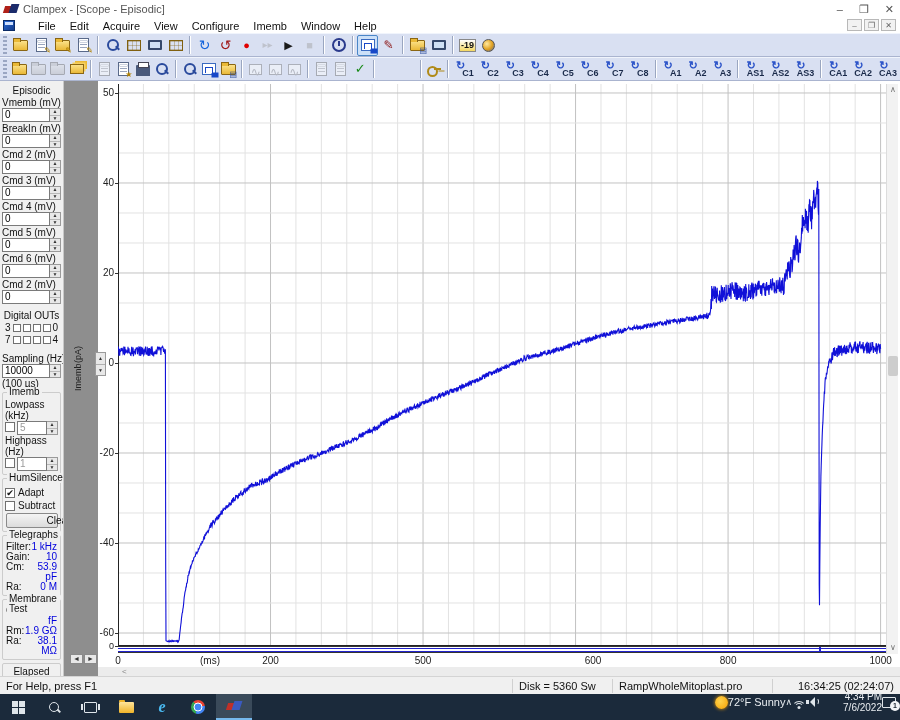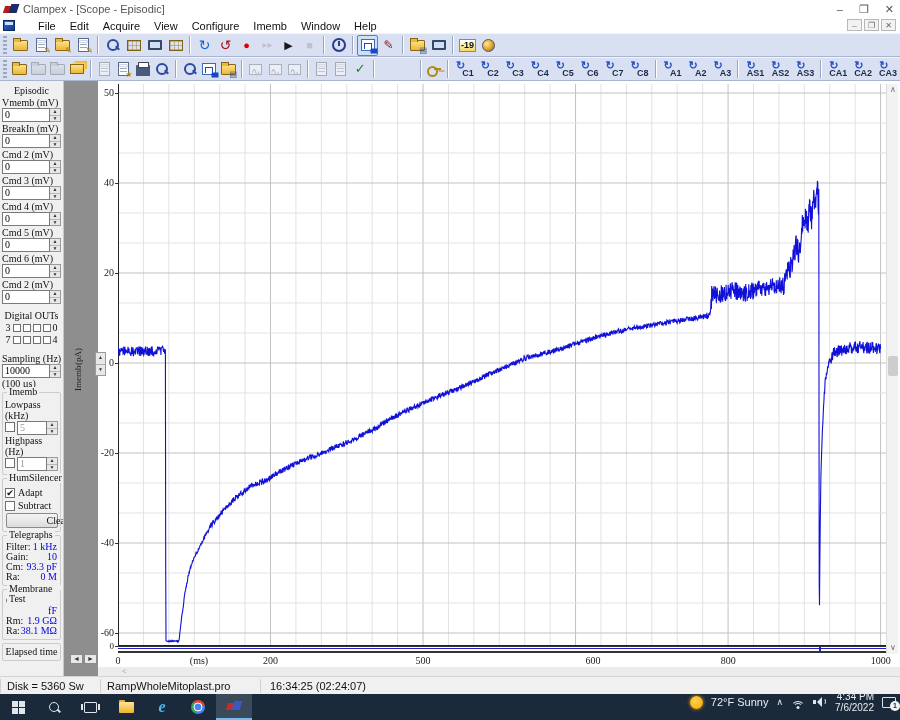--- a/index.html
+++ b/index.html
@@ -55,21 +55,21 @@
   .i-clock::after { content:''; position:absolute; left:4px; top:1px; width:2px; height:5px; background:#2a3a8c; box-shadow:2px 3px 0 -1px #2a3a8c; }
   .i-glyph { font-size:12px; line-height:14px; }
   .i-printer { width:14px; height:11px; position:relative; background:#4a5a7c; border-radius:1px 1px 0 0; margin-top:2px; }
   .i-printer::before { content:''; position:absolute; left:2px; top:-3px; width:9px; height:4px; background:#fff; border:1px solid #445; }
   .i-stack { width:14px; height:10px; background:linear-gradient(#fbe18a,#eab937); border:1px solid #8a6614; box-shadow:2px -2px 0 -0.5px #f6d060, 4px -4px 0 -1px #eab937; }
   .chbtn { width:25px; height:20px; border:1px solid transparent; border-radius:2px; position:relative; margin:0 1px; }
   .chbtn .swirl { position:absolute; left:2px; top:-1px; color:#2a52c8; font-size:11px; font-weight:bold; }
   .chbtn .lbl { position:absolute; right:1px; bottom:0px; font-size:9px; font-weight:bold; color:#1a2a4a; }
 
   
-  .content { position:absolute; left:0; top:81px; width:900px; height:595px;font-family:Liberation Serif, serif; }
+  .content { position:absolute; left:0; top:81px; width:900px; height:595px; }
   .sidebar { position:absolute; left:0; top:0; width:64px; height:595px; background:#f0f0f0; border-right:1px solid #c8c8c8; font-size:10px; color:#111; padding:4px 2px 0 2px; overflow:hidden; }
   .sb-title { text-align:center; margin-bottom:1px; }
   .fld { margin-bottom:1px; }
   .fld .lb { line-height:11px; white-space:nowrap; }
   .inprow { display:flex; align-items:stretch; height:14px; }
   .inp { flex:1; background:#fff; border:1px solid #7a7a7a; font-size:10px; line-height:12px; padding-left:2px; color:#000; }
   .inp.dis { color:#9a9a9a; }
   .spin { width:11px; display:flex; flex-direction:column; border:1px solid #9a9a9a; border-left:none; }
   .spin b { flex:1; background:#e8e8e8; font-size:5px; line-height:5px; text-align:center; color:#333; font-weight:normal; border-bottom:1px solid #b8b8b8; }
   .spin b:last-child { border-bottom:none; }
@@ -111,21 +111,21 @@
   .vscroll { position:absolute; left:822px; top:3px; width:12px; height:570px; background:#f2f2f2; border-left:1px solid #dcdcdc; }
   .vscroll .ar { position:absolute; left:0; width:12px; height:12px; font-size:8px; color:#707070; text-align:center; line-height:12px; }
   .vscroll .thumb { position:absolute; left:1px; top:272px; width:10px; height:20px; background:#cdcdcd; border-radius:2px; }
 
   
   .statusbar { position:absolute; left:0; top:676px; width:900px; height:18px; background:#f0f0f0; border-top:1px solid #d4d4d4; display:flex; align-items:center; font-size:11px; color:#111; }
   .statusbar .sect { padding:0 6px; border-left:1px solid #d0d0d0; height:14px; line-height:14px; }
   .statusbar .help { flex:1; border-left:none; }
   .statusbar .disk { width:100px; }
   .statusbar .proto { width:160px; }
-  .statusbar .time { width:112px; text-align:right; }
+  .statusbar .time { width:128px; text-align:right; }
 
   
   .taskbar { position:absolute; left:0; top:694px; width:900px; height:26px; background:#1b2a3b; display:flex; align-items:center; color:#e8ecf0; }
   .tbtn { width:36px; height:26px; display:flex; align-items:center; justify-content:center; position:relative; }
   .tbtn.active { background:#3a4a5a; border-bottom:2px solid #76b9ed; }
   .win-start { width:13px; height:13px; display:grid; grid-template-columns:6px 6px; grid-template-rows:6px 6px; gap:1px; }
   .win-start i { background:#dfe5ea; }
   .tb-search { width:13px; height:13px; position:relative; }
   .tb-search::before { content:''; position:absolute; left:1px; top:1px; width:8px; height:8px; border:1.5px solid #dfe5ea; border-radius:50%; }
   .tb-search::after { content:''; position:absolute; left:9px; top:9px; width:4px; height:1.5px; background:#dfe5ea; transform:rotate(45deg); }
@@ -133,33 +133,33 @@
   .tb-taskview::before { content:''; position:absolute; left:-4px; top:1px; width:2px; height:6px; background:#dfe5ea; }
   .tb-taskview::after { content:''; position:absolute; right:-4px; top:1px; width:2px; height:6px; background:#dfe5ea; }
   .tb-folder { width:15px; height:11px; background:linear-gradient(#ffe49a,#f0b429); border-radius:1px; position:relative; }
   .tb-folder::before { content:''; position:absolute; left:0; top:-2px; width:6px; height:2px; background:#f0b429; border-radius:1px 1px 0 0; }
   .tb-ie { font-family:"Liberation Serif",serif; font-style:italic; font-weight:bold; font-size:16px; color:#49b8ef; line-height:16px; }
   .tb-chrome { width:14px; height:14px; border-radius:50%; background:conic-gradient(from -40deg,#ea4335 0 120deg,#4285f4 0 240deg,#34a853 0 360deg); position:relative; }
   .tb-chrome::before { content:''; position:absolute; left:50%; top:50%; width:7px; height:7px; transform:translate(-50%,-50%); background:#fbbc05; border:1.5px solid #fff; border-radius:50%; background:#4285f4; }
   .tb-clampex { width:15px; height:11px; position:relative; }
   .tb-clampex::before { content:''; position:absolute; left:0; top:2px; width:7px; height:7px; background:#c03028; transform:skewX(-18deg); }
   .tb-clampex::after { content:''; position:absolute; left:6px; top:0; width:8px; height:9px; background:#3a5ac0; transform:skewX(-18deg); }
-  .tray { position:absolute; right:4px; top:0; height:16px; display:flex; align-items:center; gap:8px; font-size:11px; }
+  .tray { position:absolute; right:4px; top:0; height:16px; display:flex; align-items:center; gap:0; font-size:11px; }
   .sun { width:13px; height:13px; border-radius:50%; background:radial-gradient(circle at 40% 40%, #ffd34d, #f8a100); box-shadow:0 0 3px 1px #f8a10088; }
   .chev { font-size:9px; color:#dfe5ea; }
   .tb-wifi { width:14px; height:11px; position:relative; }
   .tb-wifi i { position:absolute; left:50%; bottom:0; transform:translateX(-50%); border:1.5px solid transparent; border-top-color:#dfe5ea; border-radius:50%; }
   .tb-wifi i:nth-child(1){ width:14px; height:14px; bottom:-7px; }
   .tb-wifi i:nth-child(2){ width:9px; height:9px; bottom:-4.5px; }
   .tb-wifi i:nth-child(3){ width:3px; height:3px; bottom:-1px; background:#dfe5ea; border:none; border-radius:50%; }
   .tb-vol { width:14px; height:12px; position:relative; }
   .tb-vol::before { content:''; position:absolute; left:0; top:4px; width:3px; height:4px; background:#dfe5ea; }
   .tb-vol::after { content:''; position:absolute; left:2px; top:1px; border:5px solid transparent; border-right-color:#dfe5ea; border-left-width:2px; }
   .tb-vol i { position:absolute; right:1px; top:2px; width:7px; height:7px; border:1.5px solid transparent; border-right-color:#dfe5ea; border-radius:50%; }
-  .clock { text-align:right; font-size:10px; line-height:11px; }
+  .clock { text-align:right; font-size:10px; line-height:11px;margin-left:23px; }
   .notif { width:14px; height:11px; border:1.5px solid #dfe5ea; border-radius:1px; position:relative; }
   .notif .badge { position:absolute; right:-5px; bottom:-4px; width:10px; height:10px; border-radius:50%; background:#f2f5f8; color:#16222f; font-size:7px; line-height:10px; text-align:center; font-weight:bold; }
 </style>
 </head>
 <body>
 
 <div id="app">
 
   <div class="titlebar">
     <span class="app-logo"></span>
@@ -573,21 +573,21 @@
             <div class="kv">
               <span class="k">Filter:</span>
               <span class="v">1 kHz</span>
             </div>
             <div class="kv">
               <span class="k">Gain:</span>
               <span class="v">10</span>
             </div>
             <div class="kv">
               <span class="k">Cm:</span>
-              <span class="v">93.3 pF</span>
+              <span class="v">53.9 pF</span>
             </div>
             <div class="kv">
               <span class="k">Ra:</span>
               <span class="v">0 M</span>
             </div>
           </div>
       </div>
 
       <div class="grp">
         <span class="legend">Membrane Test</span>
@@ -703,35 +703,36 @@
         <span>◄</span>
         <span>►</span>
       </div>
       <div class="xticks" id="xticks">
           <span style="left: 0px;">0</span>
           <span style="left: 152.532px;">200</span>
           <span style="left: 305.065px;">500</span>
           <span style="left: 475px;">600</span>
           <span style="left: 610.129px;">800</span>
           <span style="left: 762.661px;">1000</span>
-          <span style="left: 81px;">(ms)</span>
+          <span style="left: 92px;">(ms)</span>
         </div>
       <div class="hstrip">
         <span class="larr">&lt;</span>
       </div>
 
       <div class="vscroll">
         <span class="ar" style="top:0">∧</span>
         <span class="thumb"></span>
         <span class="ar" style="bottom:0">∨</span>
       </div>
     </div>
   </div>
 
   <div class="statusbar">
+    <span class="sect help">For Help, press F1</span>
     <span class="sect disk">Disk = 5360 Sw</span>
     <span class="sect proto">RampWholeMitoplast.pro</span>
     <span class="sect time">16:34:25 (02:24:07)</span>
   </div>
 
   <div class="taskbar">
     <div class="tbtn">
         <span class="win-start">
           <i></i>
           <i></i>

